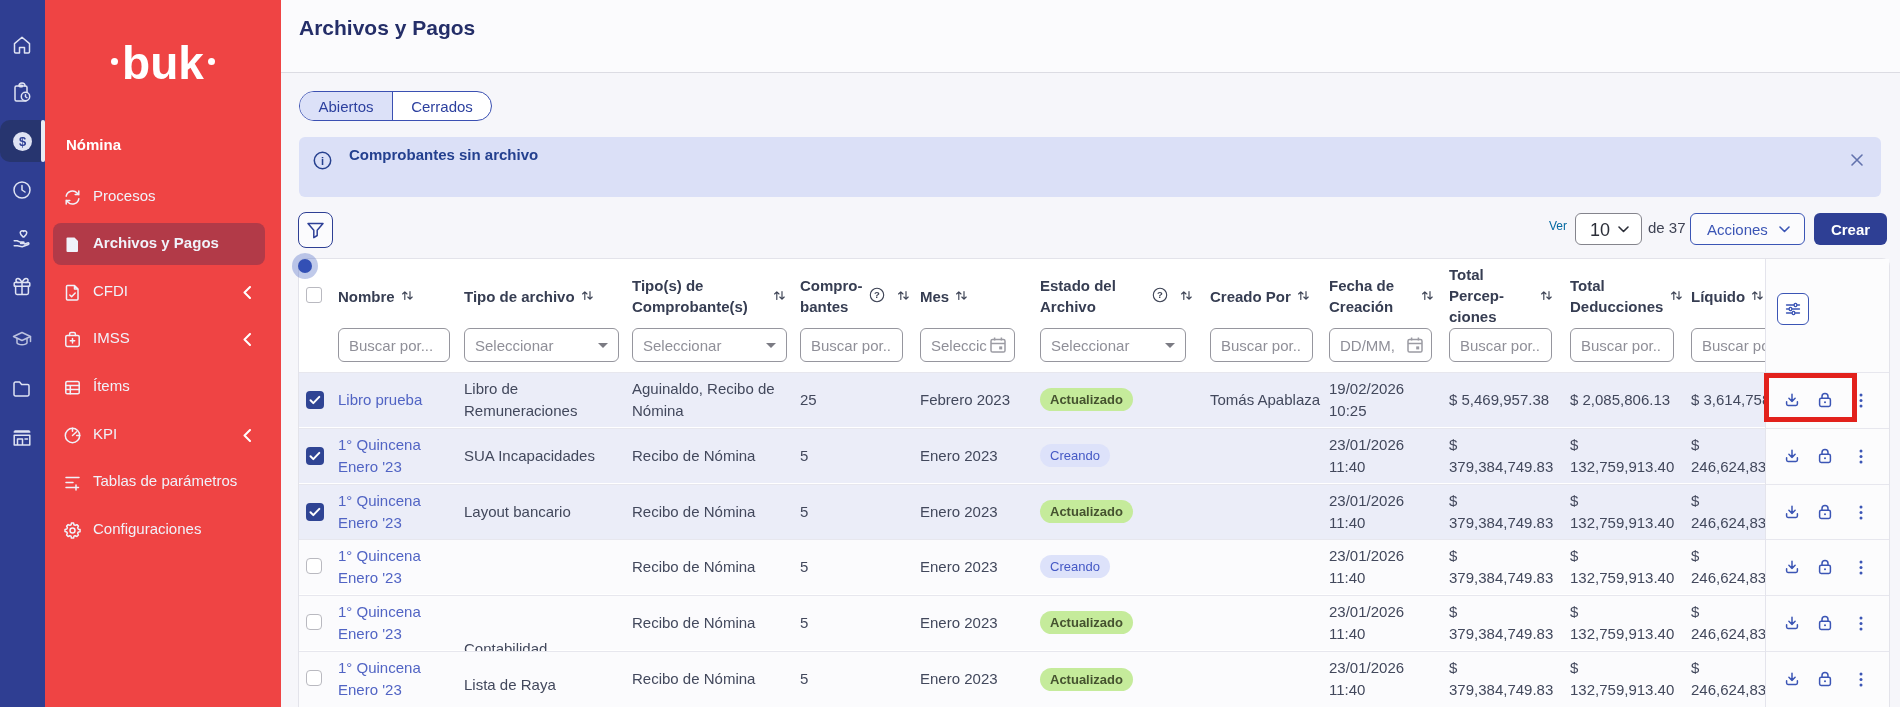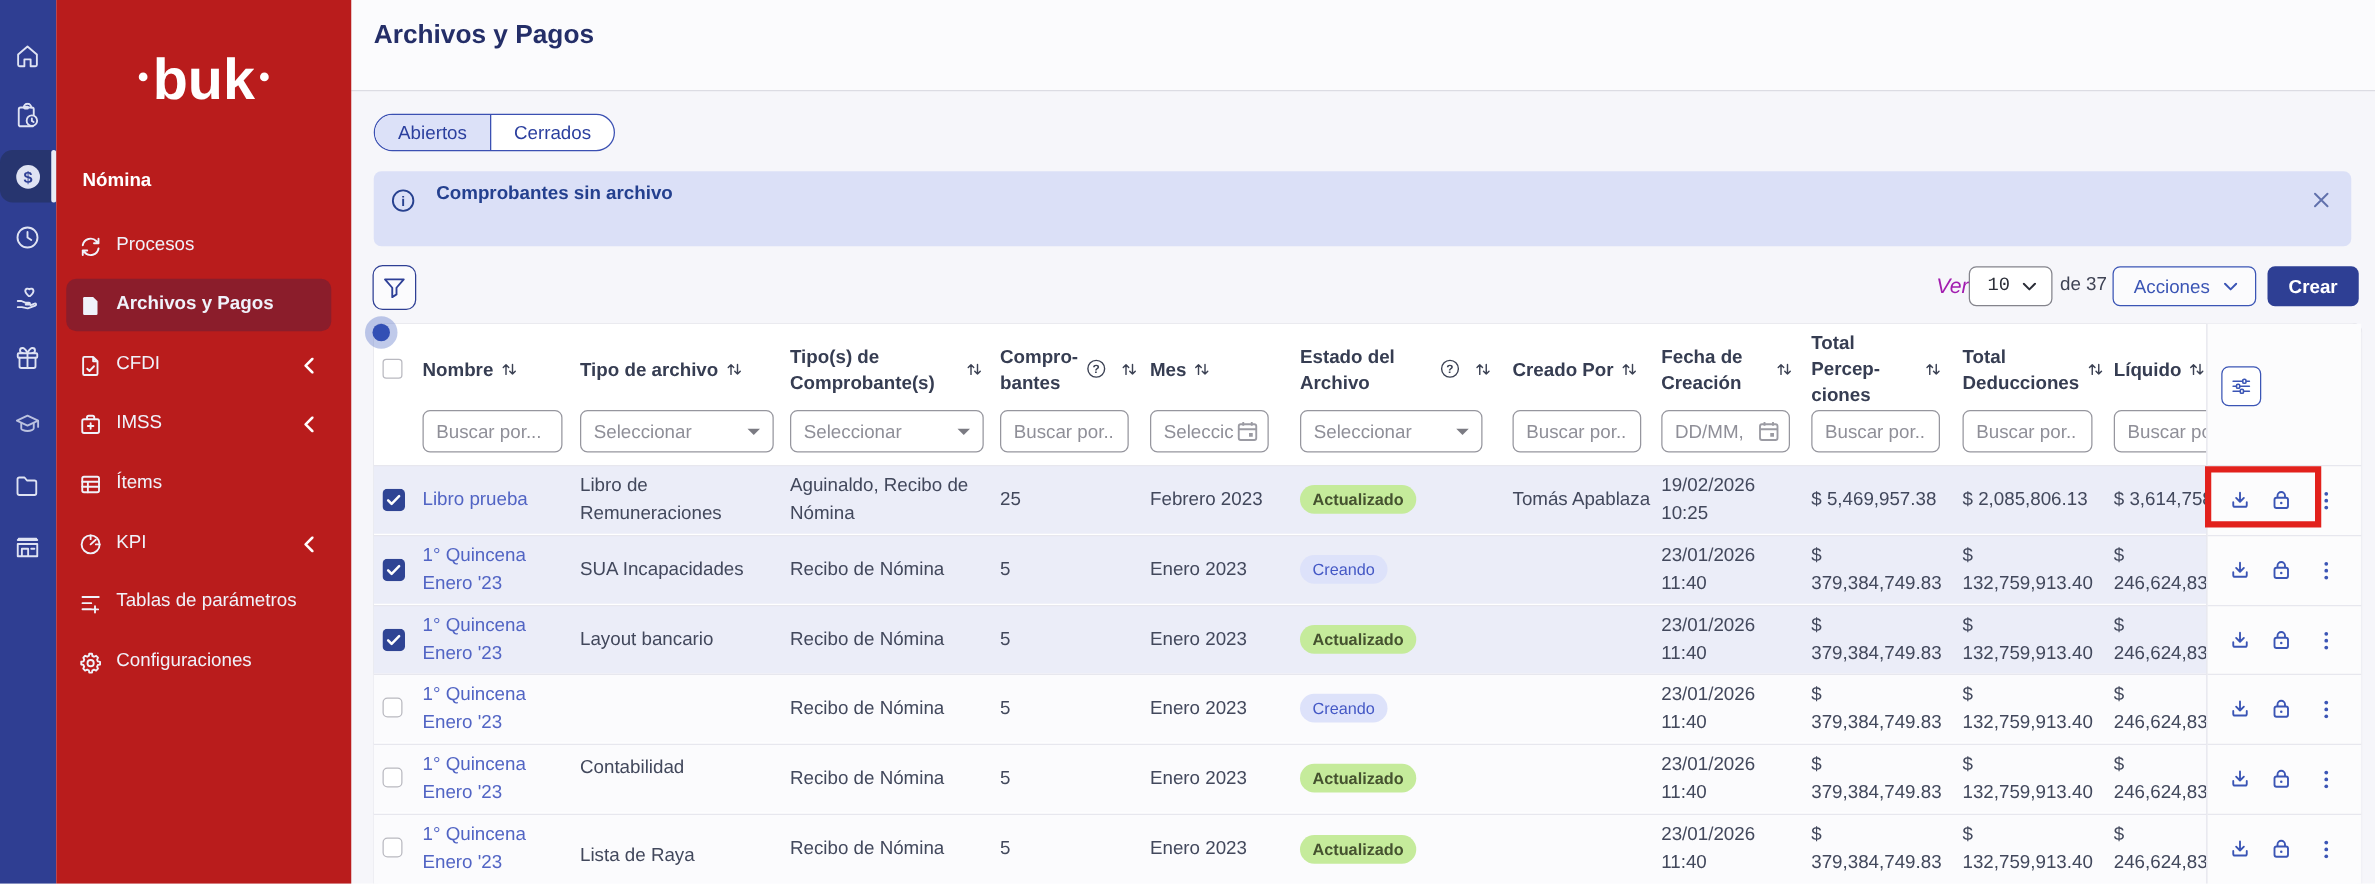--- a/index.html
+++ b/index.html
@@ -1,20 +1,20 @@
 <!DOCTYPE html>
 <html><head><meta charset="utf-8">
 <style>
 * { margin:0; padding:0; box-sizing:border-box; }
 html,body { width:1900px; height:707px; overflow:hidden; font-family:"Liberation Sans", sans-serif; }
 .abs { position:absolute; }
 #page { position:relative; width:1900px; height:707px; background:#f6f6fa; }
 #hdrband { position:absolute; left:281px; top:0; width:1619px; height:73px; background:#fbfbfd; border-bottom:1px solid #dcdce3; }
 #rail { position:absolute; left:0; top:0; width:45px; height:707px; background:#2f3e92; }
-#sbar { position:absolute; left:45px; top:0; width:236px; height:707px; background:#b91c1c; }
+#sbar { position:absolute; left:45px; top:0; width:236px; height:707px; background:#ef4444; }
 .logo { position:absolute; left:0; top:36px; width:236px; text-align:center; color:#fff; font-size:46px; font-weight:700; letter-spacing:0px; }
 .ldot { display:inline-block; width:7px; height:7px; border-radius:50%; background:#fff; vertical-align:14px; margin:0 4px; }
 #nomina { position:absolute; left:21px; top:136px; color:#fff; font-size:15px; font-weight:700; }
 .mi { color:#f0f2fa; font-size:15px; white-space:nowrap; }
 h1 { position:absolute; left:299px; top:16px; font-size:21px; font-weight:700; color:#242e68; letter-spacing:0; }
 .card { position:absolute; left:298px; top:258px; width:1592px; height:449px; background:#fff; border:1px solid #e3e3ea; border-radius:8px 8px 0 0; border-bottom:none; }
 .th { font-size:15px; font-weight:700; color:#363d52; line-height:21px; }
 .cell { font-size:15px; color:#42485c; line-height:22px; display:flex; align-items:center; white-space:nowrap; }
 .lnk { color:#5164c4; }
 .bg { background:#c5eb9b; color:#45522f; font-size:13px; font-weight:700; padding:4px 10px; border-radius:12px; }
@@ -42,23 +42,23 @@
     </svg>
   <div class="abs" style="left:349px;top:146px;font-size:15px;font-weight:700;color:#24408f;">Comprobantes sin archivo</div>
   <svg class="abs" style="left:1850px;top:153px" width="14" height="14" viewBox="0 0 14 14" stroke="#6272ad" stroke-width="1.6" stroke-linecap="round">
       <path d="M2 2l10 10M12 2L2 12"></path>
     </svg>
 
   <div class="abs" style="left:298px;top:212px;width:35px;height:36px;border:1.5px solid #2e3f94;border-radius:8px;background:#fbfbfd;"></div>
   <svg class="abs" style="left:306px;top:221px" width="19" height="19" viewBox="0 0 19 19" fill="none" stroke="#2e4097" stroke-width="1.5" stroke-linejoin="round">
       <path d="M2 2.5h15l-5.8 6.7v5.3l-3.4 2.2V9.2z"></path>
     </svg>
-  <div class="abs" style="left:1549px;top:219px;font-size:17px;color:#a21caf;font-style:italic;">Ver</div>
+  <div class="abs" style="left:1549px;top:219px;font-size:12px;color:#0369a1;">Ver</div>
   <div class="abs" style="left:1575px;top:213px;width:67px;height:32px;border:1px solid #84848c;border-radius:6px;background:#fff;"></div>
-  <div class="abs" style="left:1590px;top:220px;font-size:15px;color:#2b2e38;font-family:Liberation Mono, monospace;">10</div>
+  <div class="abs" style="left:1590px;top:220px;font-size:18px;color:#2b2e38;">10</div>
   <svg class="abs" style="left:1618px;top:226px" width="11" height="7" viewBox="0 0 11 7" fill="none" stroke="#2b2e38" stroke-width="1.6" stroke-linecap="round" stroke-linejoin="round">
       <path d="M1 1l4.5 4.5L10 1"></path>
     </svg>
   <div class="abs" style="left:1648px;top:219px;font-size:15px;color:#3f4354;">de 37</div>
   <div class="btn-acc">Acciones</div>
   <svg class="abs" style="left:1779px;top:226px" width="11" height="7" viewBox="0 0 11 7" fill="none" stroke="#3b55b5" stroke-width="1.6" stroke-linecap="round" stroke-linejoin="round">
       <path d="M1 1l4.5 4.5L10 1"></path>
     </svg>
   <div class="btn-crear">Crear</div>
 
@@ -244,21 +244,21 @@
     </div>
 <div class="cell abs" style="left:1329px;top:539px;width:108px;height:55px">23/01/2026<br>11:40</div>
 <div class="cell abs" style="left:1449px;top:539px;width:110px;height:55px">$<br>379,384,749.83</div>
 <div class="cell abs" style="left:1570px;top:539px;width:110px;height:55px">$<br>132,759,913.40</div>
 <div class="cell abs" style="left:1691px;top:539px;width:110px;height:55px">$<br>246,624,836.25</div>
 <div class="abs" style="left:299px;top:595px;width:1590px;height:55px;background:#fbfbfd;border-top:1px solid #e7e7ee;"></div>
 <div class="abs" style="left:306px;top:613.5px;width:16px;height:16px;border:1.5px solid #b9b9c0;border-radius:4px;background:#fff;"></div>
 <div class="cell abs" style="left:338px;top:595px;width:112px;height:55px">
       <span class="lnk">1° Quincena<br>Enero '23</span>
     </div>
-<div class="cell abs" style="left:464px;top:595px;width:160px;height:38px">Contabilidad</div>
+<div class="cell abs" style="left:464px;top:630px;width:160px;height:38px">Contabilidad</div>
 <div class="cell abs" style="left:632px;top:595px;width:160px;height:55px">Recibo de Nómina</div>
 <div class="cell abs" style="left:800px;top:595px;width:100px;height:55px">5</div>
 <div class="cell abs" style="left:920px;top:595px;width:110px;height:55px">Enero 2023</div>
 <div class="abs" style="left:1040px;top:595px;height:55px;display:flex;align-items:center;">
       <span class="bg">Actualizado</span>
     </div>
 <div class="cell abs" style="left:1329px;top:595px;width:108px;height:55px">23/01/2026<br>11:40</div>
 <div class="cell abs" style="left:1449px;top:595px;width:110px;height:55px">$<br>379,384,749.83</div>
 <div class="cell abs" style="left:1570px;top:595px;width:110px;height:55px">$<br>132,759,913.40</div>
 <div class="cell abs" style="left:1691px;top:595px;width:110px;height:55px">$<br>246,624,836.25</div>

